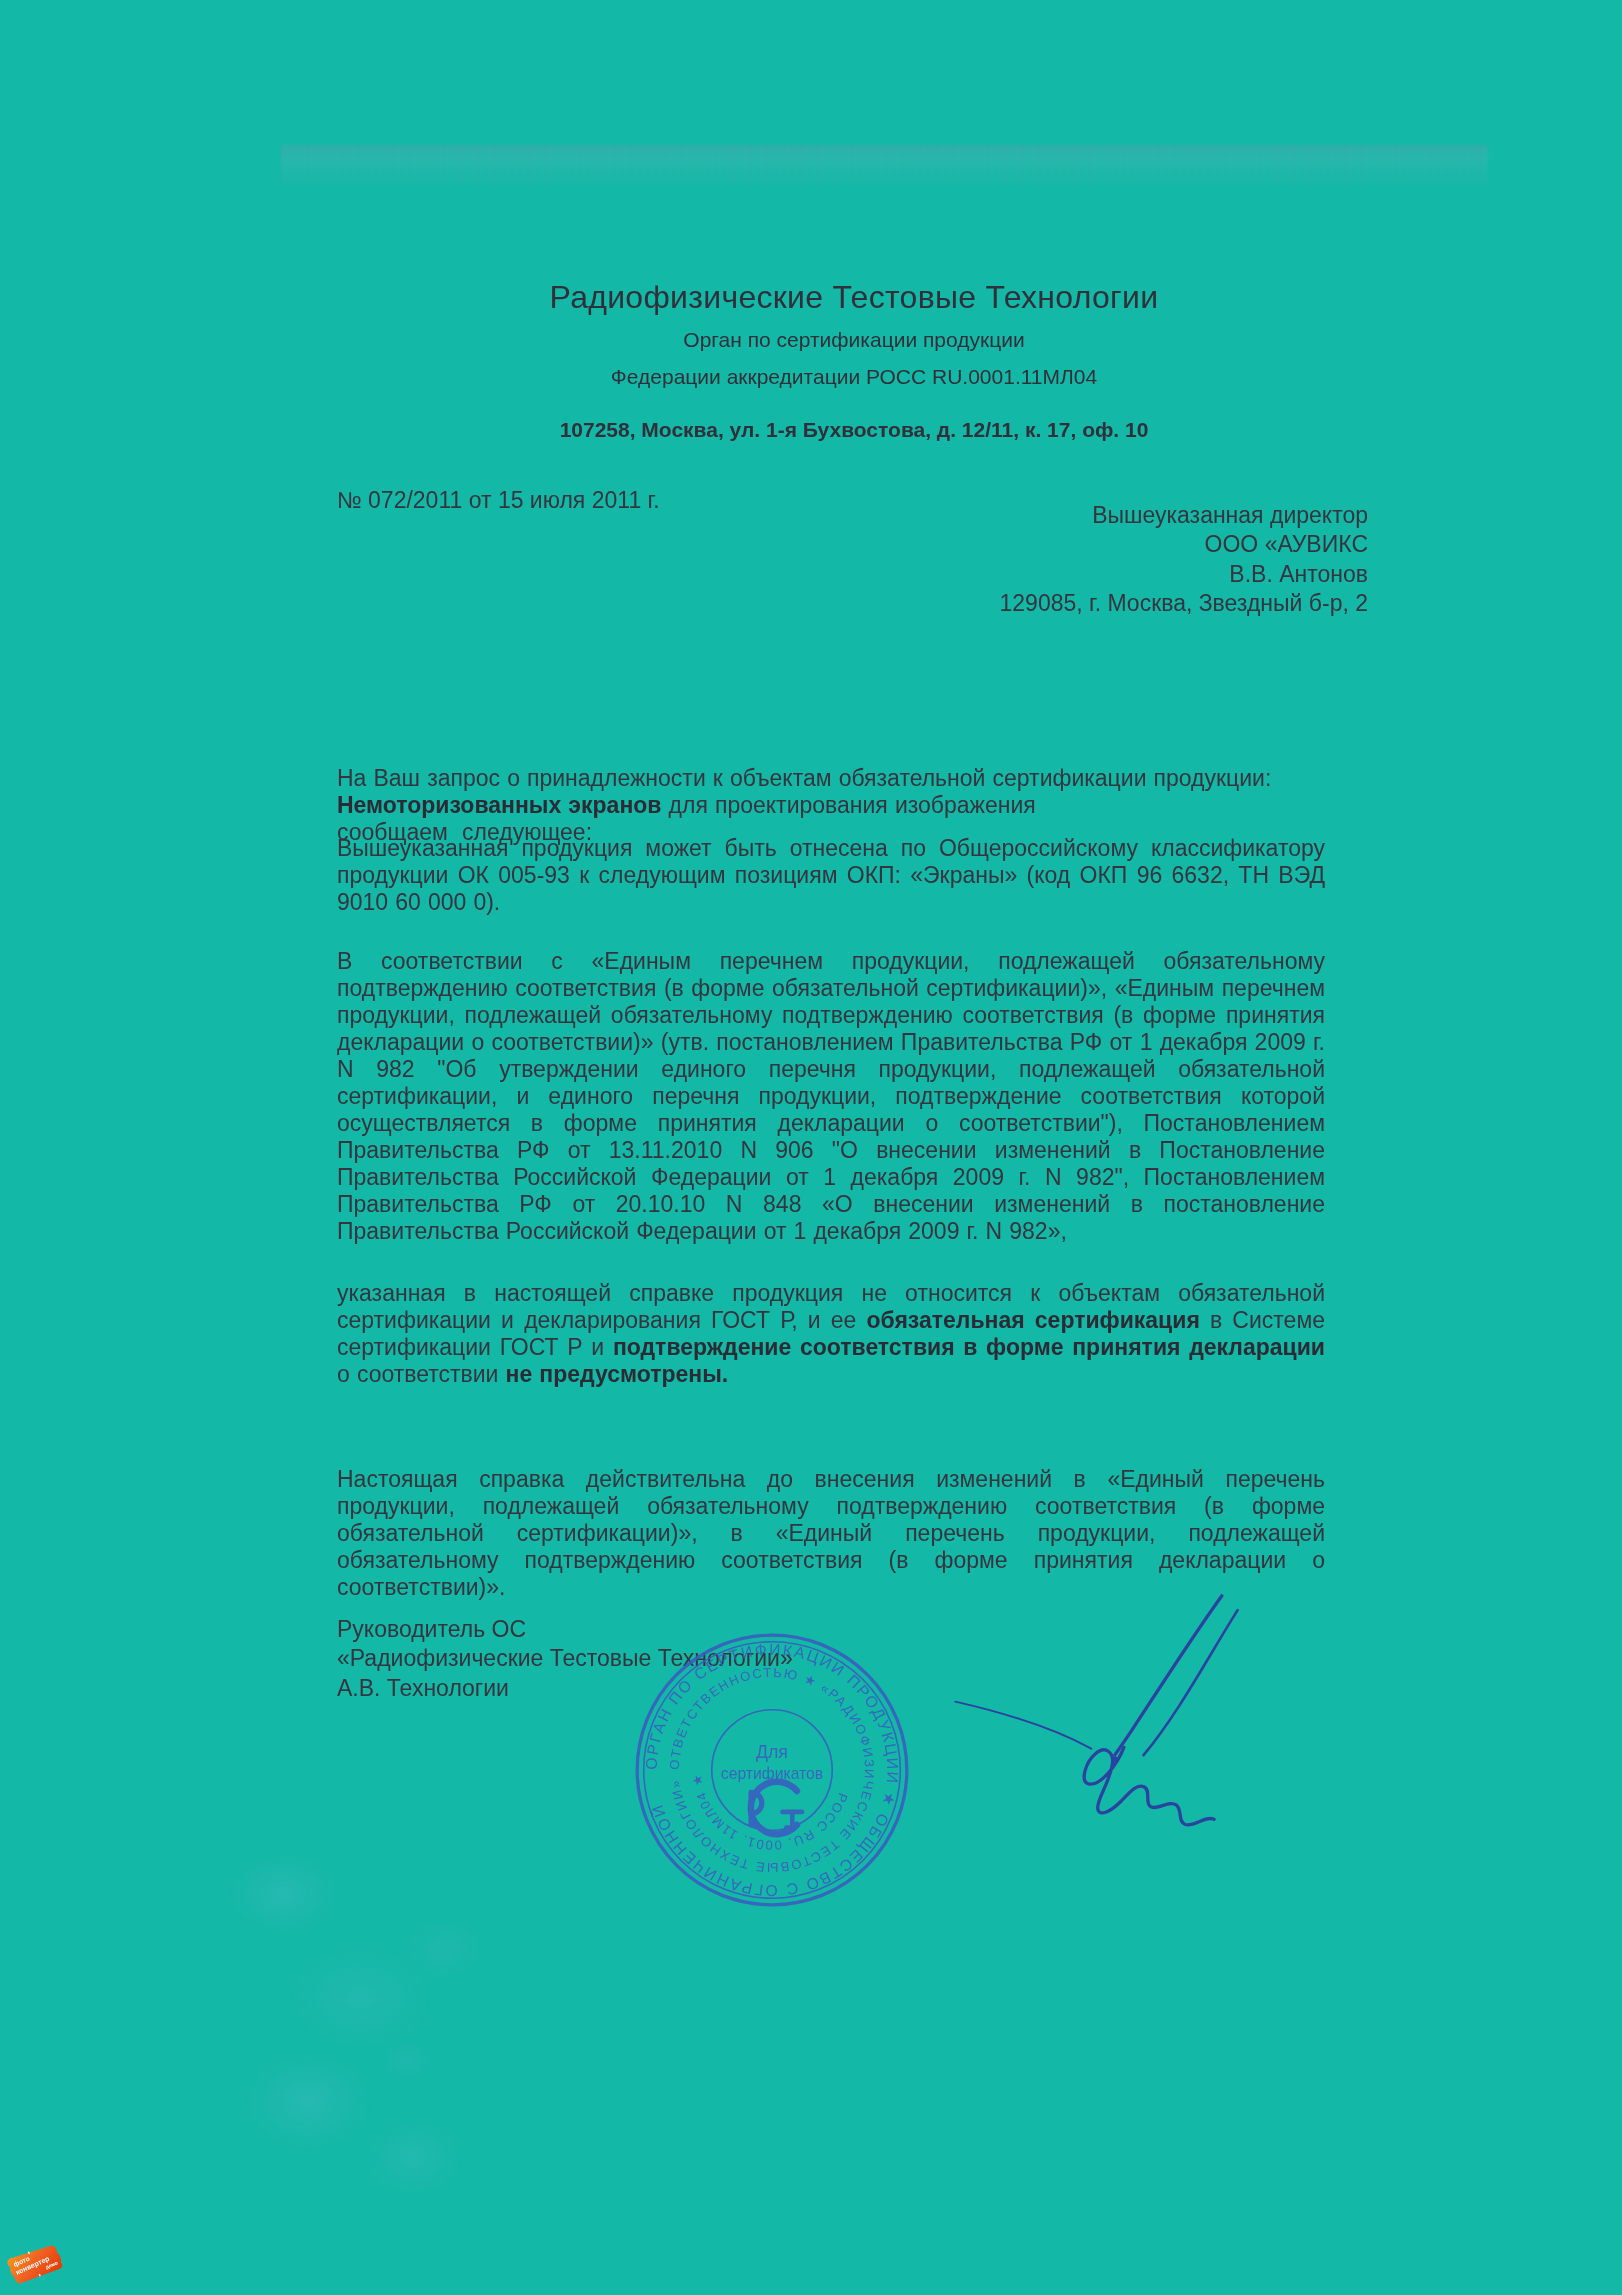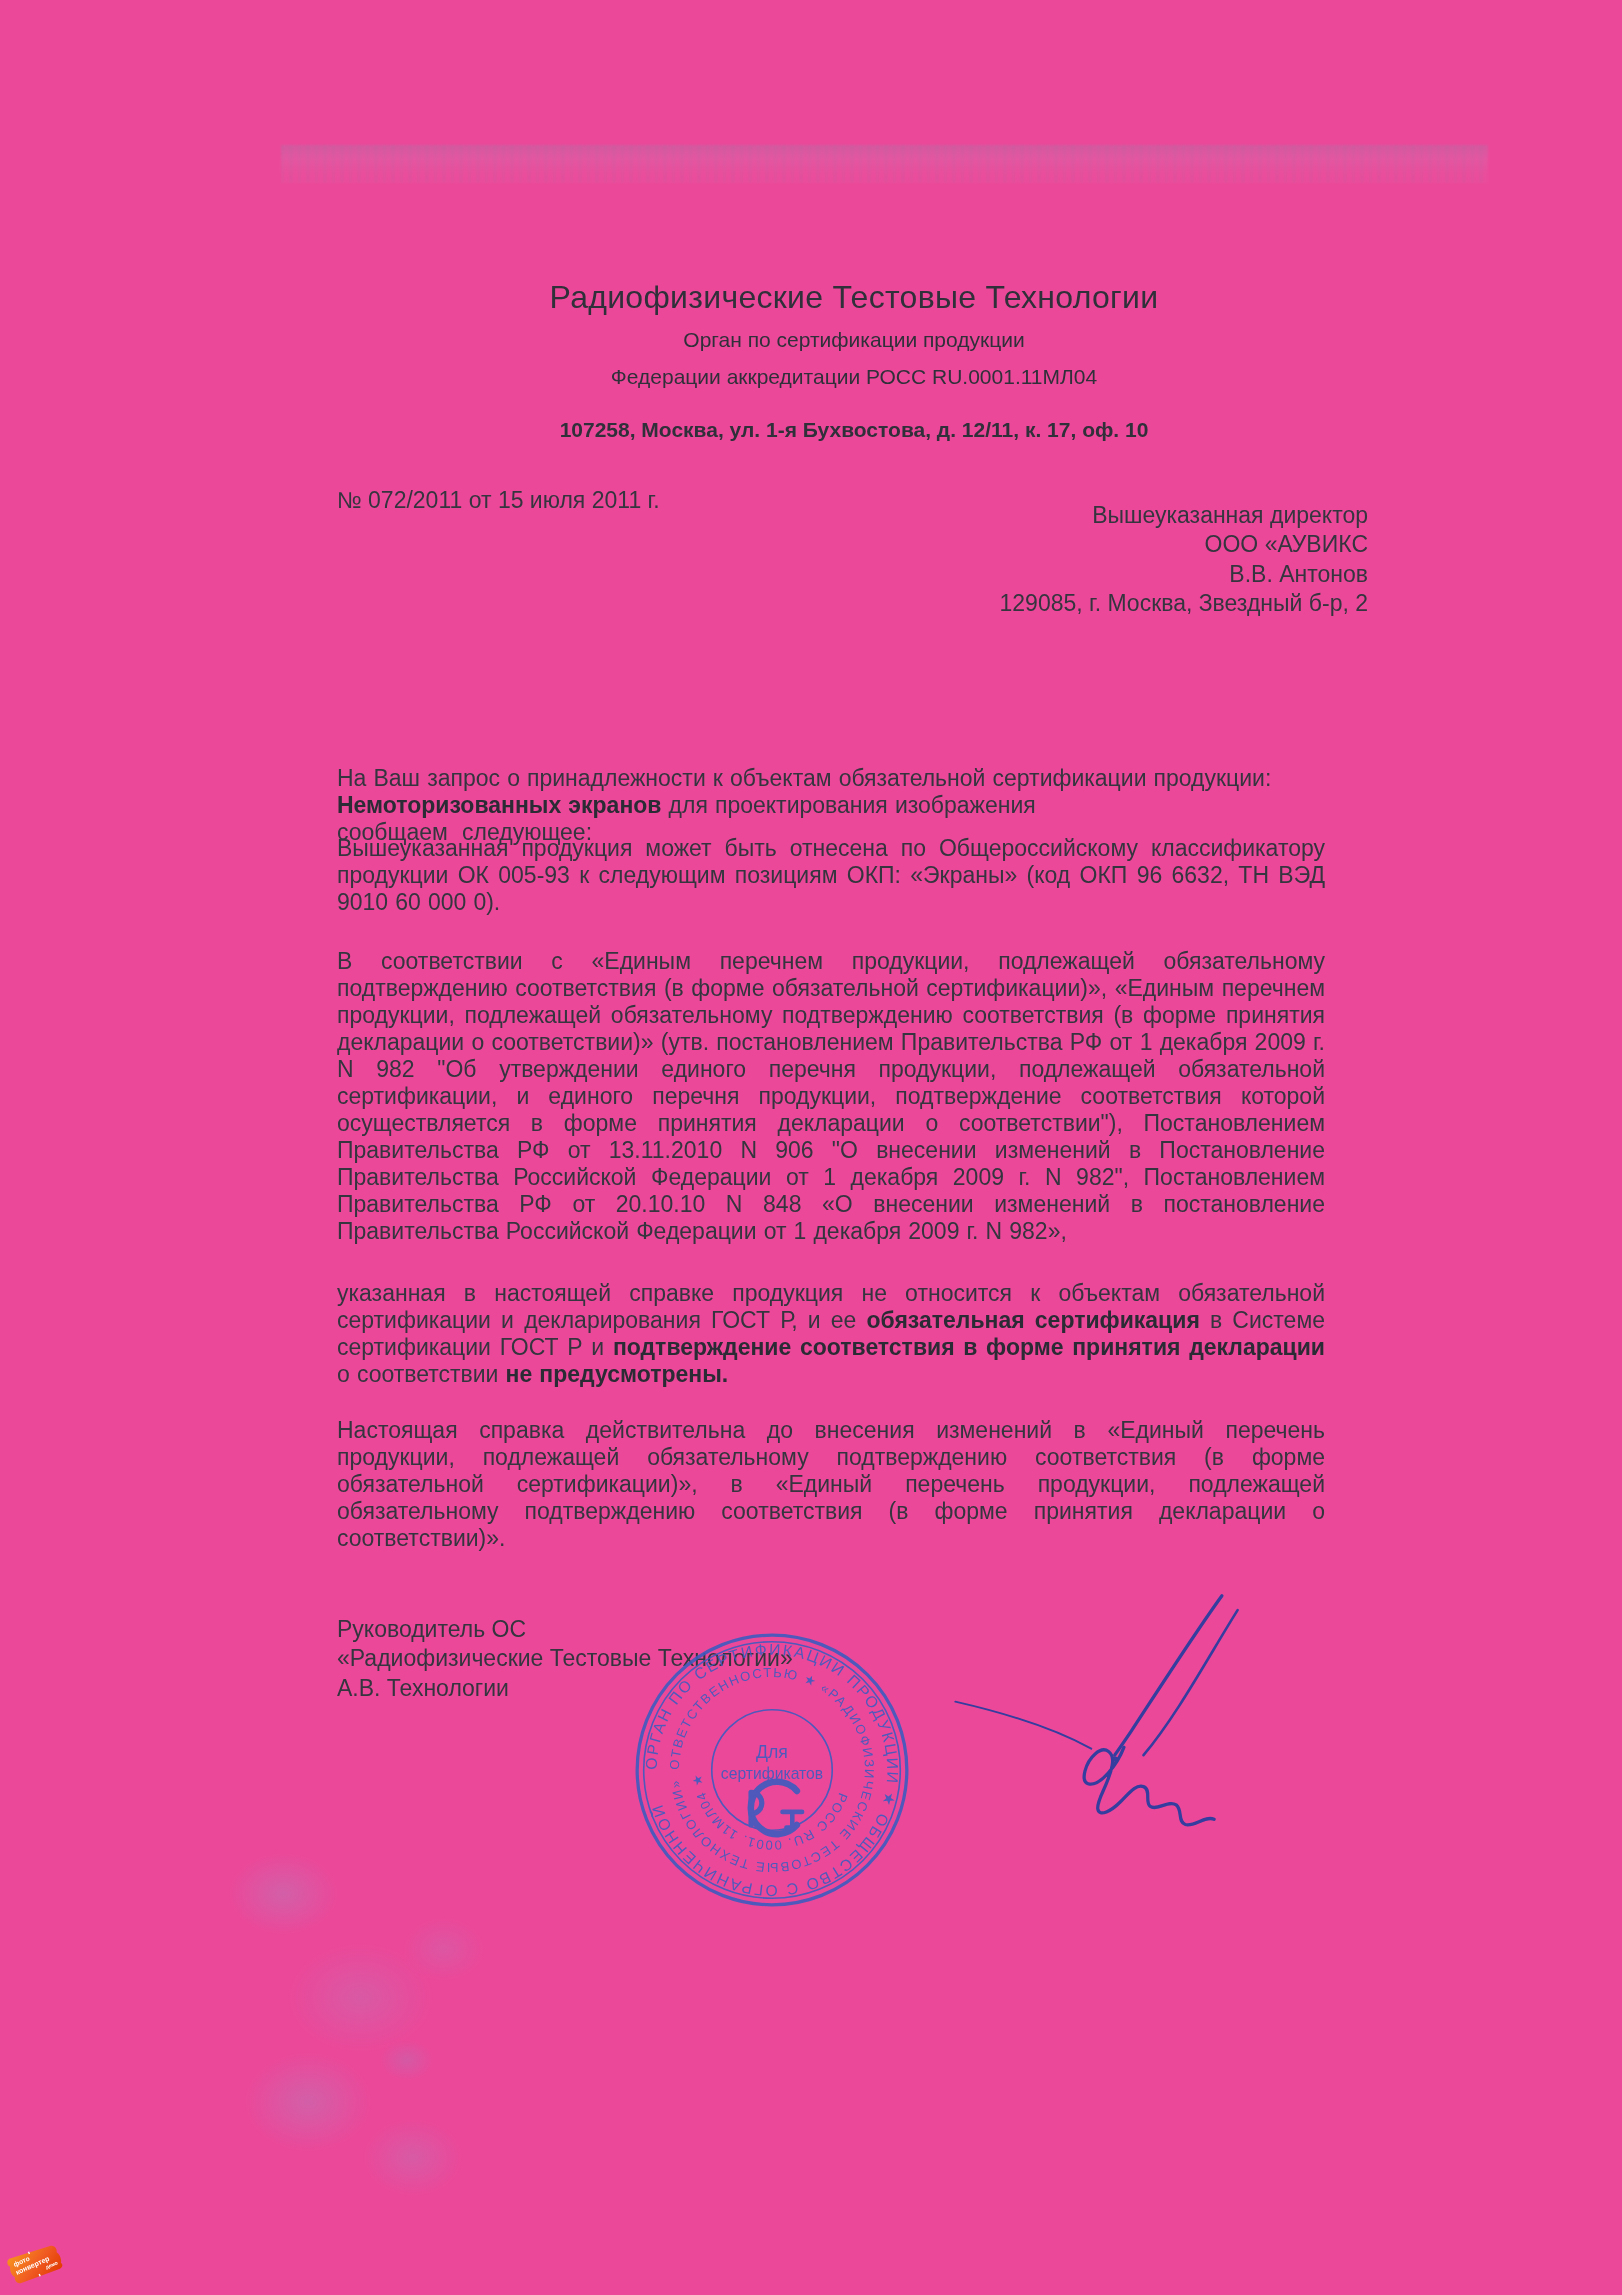--- a/index.html
+++ b/index.html
@@ -1,18 +1,18 @@
 <!DOCTYPE html>
 <html style="font-size:10.5px"><head>
 <meta charset="utf-8">
 <style>
   html,body{margin:0;padding:0;background:#e8e8e8;}
   .page{
     position:relative; width:1623px; height:2295px;
-    background:#ec4899; overflow:hidden;
+    background:#14b8a6; overflow:hidden;
     font-family:"Liberation Sans", sans-serif;
     color:#35353f;
   }
   
   .streak{
     position:absolute; left:281px; top:145px; width:1207px; height:38px;
     background:
       repeating-linear-gradient(90deg, rgba(140,155,185,.10) 0 3.3px, rgba(190,200,225,.04) 3.3px 8.5px),
       linear-gradient(180deg, rgba(120,135,170,.20), rgba(165,180,210,.09) 35%, rgba(255,255,255,0) 80%);
     filter:blur(1.3px);
@@ -36,21 +36,21 @@
     position:absolute; left:337px; width:988px;
     font-size:23px; line-height:27px; word-spacing:0.7px;
   }
   .pre{white-space:pre-wrap;}
   .just{text-align:justify;}
   .b{font-weight:bold; color:#2b2b35;}
   .p1{top:765px;}
   .p2{top:835px;}
   .p3{top:948px;}
   .p4{top:1280px;}
-  .p5{top:1417px;}
+  .p5{top:1466px;}
   .sig-block{
     position:absolute; left:337px; top:1615px;
     font-size:23px; line-height:29.4px;
   }
   
   .stamp{
     position:absolute; left:628px; top:1626px; width:288px; height:288px;
     opacity:.88;
   }
   .stamp text{font-family:"Liberation Sans", sans-serif;}

